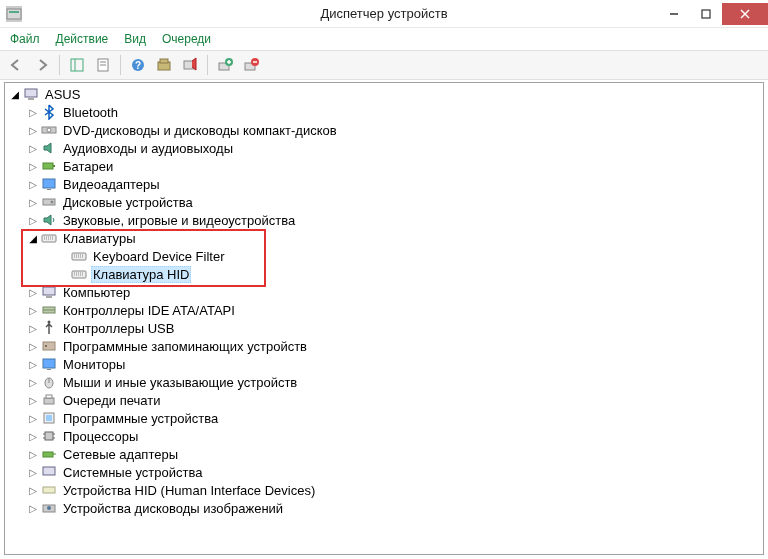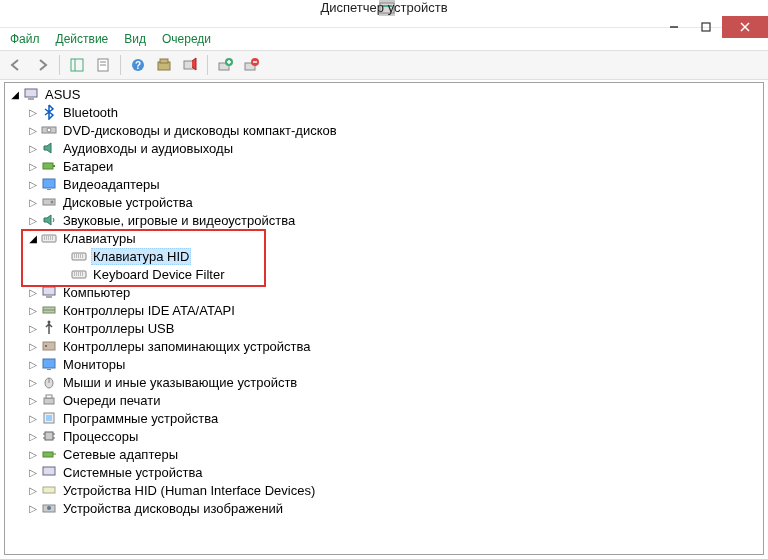--- a/index.html
+++ b/index.html
@@ -1,17 +1,17 @@
 <!DOCTYPE html>
 <html><head>
 <meta charset="utf-8">
 <style>
   * { box-sizing: border-box; margin: 0; padding: 0; }
   body { font-family: 'Segoe UI', Tahoma, sans-serif; font-size: 12px; background: #fff; width: 768px; height: 559px; overflow: hidden; display: flex; flex-direction: column; }
-  .titlebar { height: 28px; display: flex; align-items: center; background: #fff; border-bottom: 1px solid #e8e8e8; position: relative; flex-direction: column; }
+  .titlebar { height: 28px; display: flex; align-items: center; background: #fff; border-bottom: 1px solid #e8e8e8; position: relative; }
   .titlebar .app-icon { width: 16px; height: 16px; margin-left: 6px; background: #ccc; display: inline-block; }
   .titlebar .title { position: absolute; left: 0; right: 0; text-align: center; font-size: 13px; color: #222; pointer-events: none; }
   .win-controls { margin-left: auto; display: flex; }
   .win-btn { width: 32px; height: 22px; display: flex; align-items: center; justify-content: center; color: #333; font-family: Arial; }
   .win-btn.close { background: #c75050; color: #fff; width: 46px; }
   .menubar { height: 22px; display: flex; align-items: center; padding: 0 2px; background: #fff; }
   .menu-item { padding: 2px 8px; font-size: 12px; color: #15803d; }
   .toolbar { height: 30px; display: flex; align-items: center; padding: 2px 4px; background: #f6f6f6; border-top: 1px solid #e0e0e0; border-bottom: 1px solid #e0e0e0; gap: 2px; }
   .tool-btn { width: 24px; height: 24px; display: flex; align-items: center; justify-content: center; border: 1px solid transparent; border-radius: 2px; }
   .tool-sep { width: 1px; height: 20px; background: #d0d0d0; margin: 0 3px; }
@@ -222,32 +222,32 @@
     </div>
     <div class="tree-node level-2">
       <span class="arrow"></span>
       <span class="icon">
           <svg width="16" height="16">
             <rect x="1" y="5" width="14" height="7" rx="1" fill="#eee" stroke="#888"></rect>
             <line x1="3" y1="7" x2="13" y2="7" stroke="#888" stroke-dasharray="1 1"></line>
             <line x1="3" y1="9" x2="13" y2="9" stroke="#888" stroke-dasharray="1 1"></line>
           </svg>
         </span>
-      <span class="label selected">Клавиатура HID</span>
+      <span class="label">Keyboard Device Filter</span>
     </div>
     <div class="tree-node level-2">
       <span class="arrow"></span>
       <span class="icon">
           <svg width="16" height="16">
             <rect x="1" y="5" width="14" height="7" rx="1" fill="#eee" stroke="#888"></rect>
             <line x1="3" y1="7" x2="13" y2="7" stroke="#888" stroke-dasharray="1 1"></line>
             <line x1="3" y1="9" x2="13" y2="9" stroke="#888" stroke-dasharray="1 1"></line>
           </svg>
         </span>
-      <span class="label">Keyboard Device Filter</span>
+      <span class="label selected">Клавиатура HID</span>
     </div>
     <div class="tree-node level-1">
       <span class="arrow">▷</span>
       <span class="icon">
           <svg width="16" height="16">
             <rect x="2" y="3" width="12" height="8" fill="#dde" stroke="#668"></rect>
             <rect x="5" y="12" width="6" height="2" fill="#aaa"></rect>
           </svg>
         </span>
       <span class="label">Компьютер</span>
@@ -273,21 +273,21 @@
       <span class="label">Контроллеры USB</span>
     </div>
     <div class="tree-node level-1">
       <span class="arrow">▷</span>
       <span class="icon">
           <svg width="16" height="16">
             <rect x="2" y="4" width="12" height="8" fill="#cba" stroke="#987"></rect>
             <circle cx="5" cy="8" r="1" fill="#654"></circle>
           </svg>
         </span>
-      <span class="label">Контроллеры запоминающих устройства</span>
+      <span class="label">Программные запоминающих устройств</span>
     </div>
     <div class="tree-node level-1">
       <span class="arrow">▷</span>
       <span class="icon">
           <svg width="16" height="16">
             <rect x="2" y="3" width="12" height="9" fill="#6af" stroke="#47a"></rect>
             <rect x="6" y="13" width="4" height="1" fill="#888"></rect>
           </svg>
         </span>
       <span class="label">Мониторы</span>

